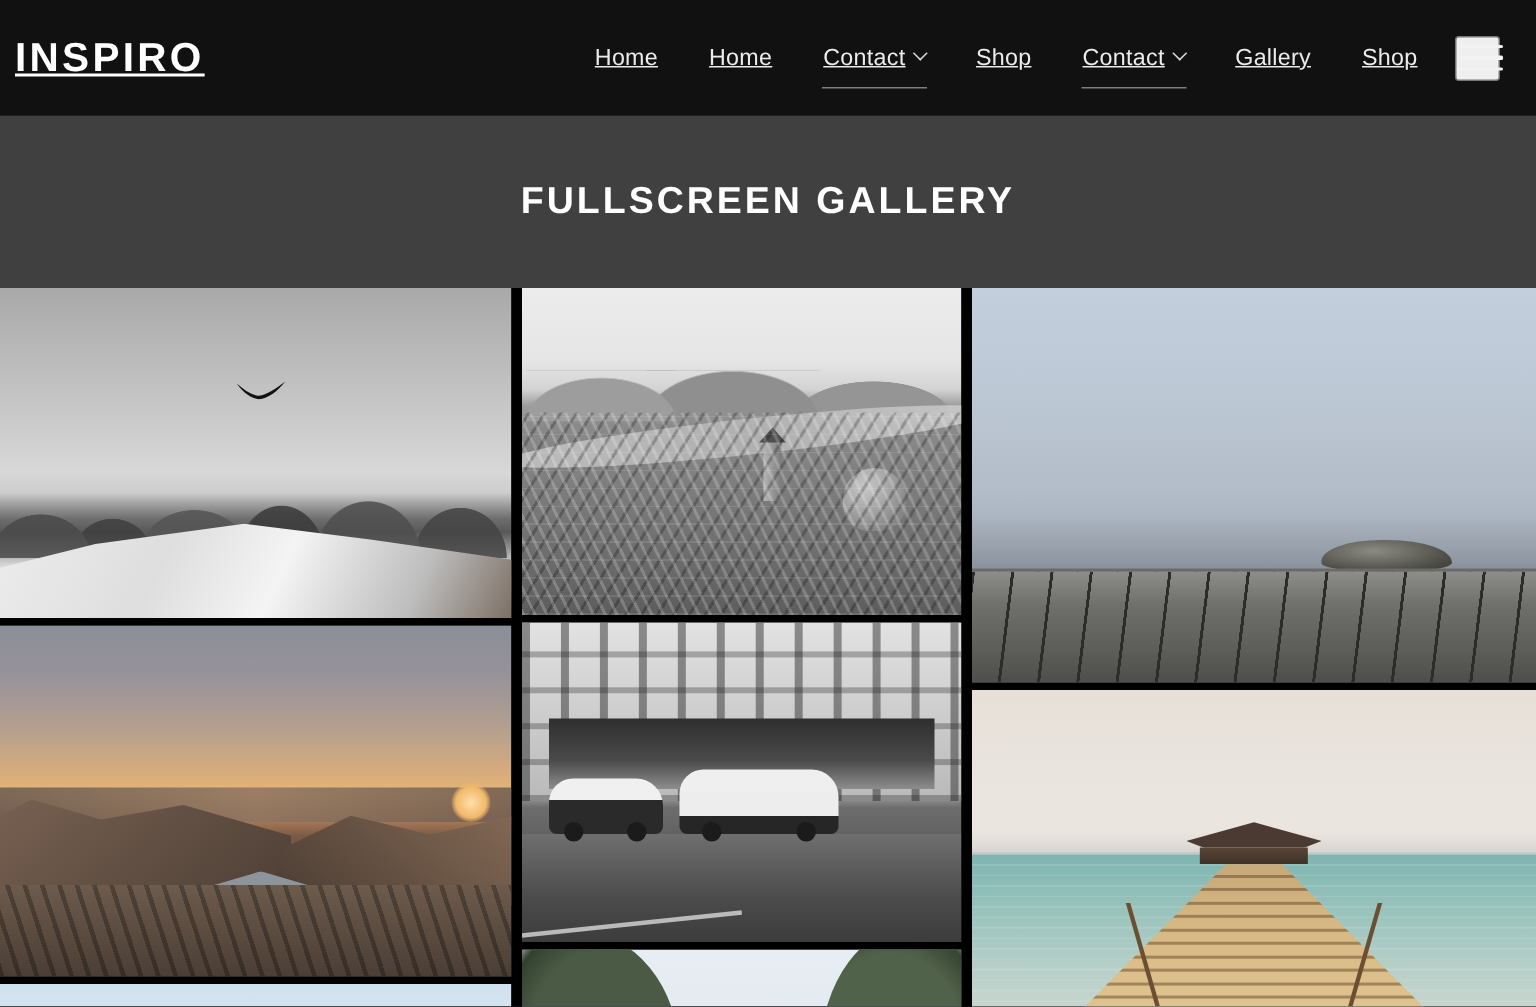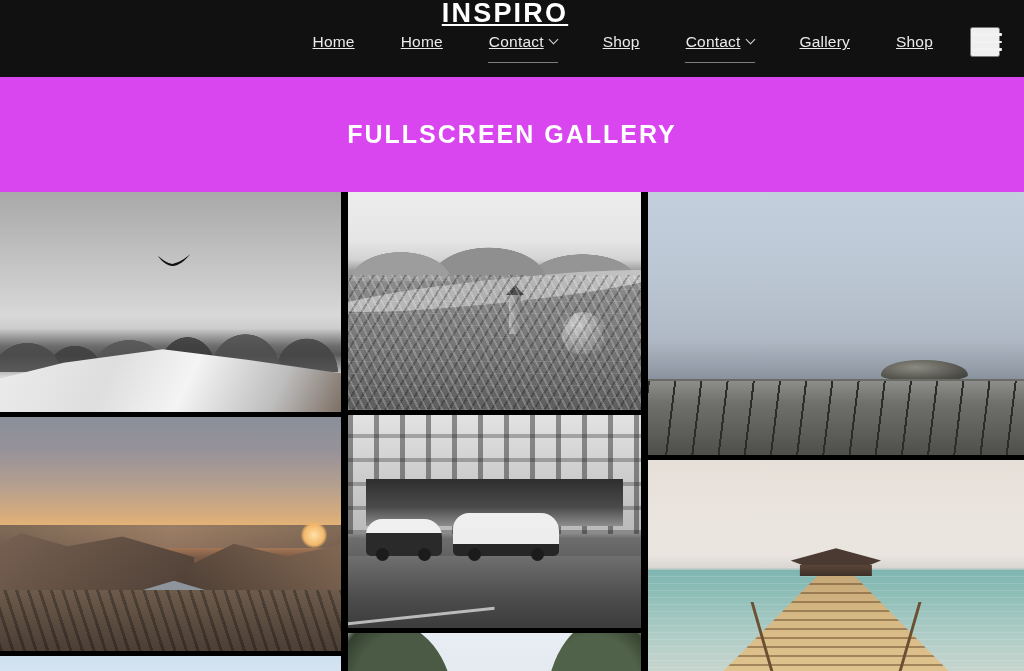--- a/index.html
+++ b/index.html
@@ -11,34 +11,33 @@
     -webkit-font-smoothing:antialiased;
   }
 
   
   .site-header{
     position:relative;
     height:77px; width:100%;
     background:#111111;
     display:flex; align-items:center;
     padding:0 24px 0 10px;
-    flex-direction:column;
   }
   .brand{
     color:#ffffff;
     font-size:27px;
     font-weight:700;
     letter-spacing:2.2px;
     line-height:1;
     white-space:nowrap;
   }
   .primary-nav{
     margin-left:auto;
     display:flex; align-items:center;
-    gap:12px;
+    gap:0px;
   }
   .nav-item{
     position:relative;
     color:#eceaea;
     font-size:15.5px;
     font-weight:400;
     letter-spacing:.2px;
     padding:0 17px;
     line-height:1;
     white-space:nowrap;
@@ -76,21 +75,21 @@
     cursor:pointer;
   }
   .menu-toggle span{
     display:block; height:2.4px; width:30px;
     background:#f2f2f2; border-radius:1px;
   }
 
   
   .title-band{
     height:115px; width:100%;
-    background:#d946ef;
+    background:#404040;
     display:flex; align-items:center; justify-content:center;
   }
   .page-title{
     color:#ffffff;
     font-size:25px;
     font-weight:700;
     letter-spacing:2.0px;
     text-transform:uppercase;
     text-align:center;
   }

